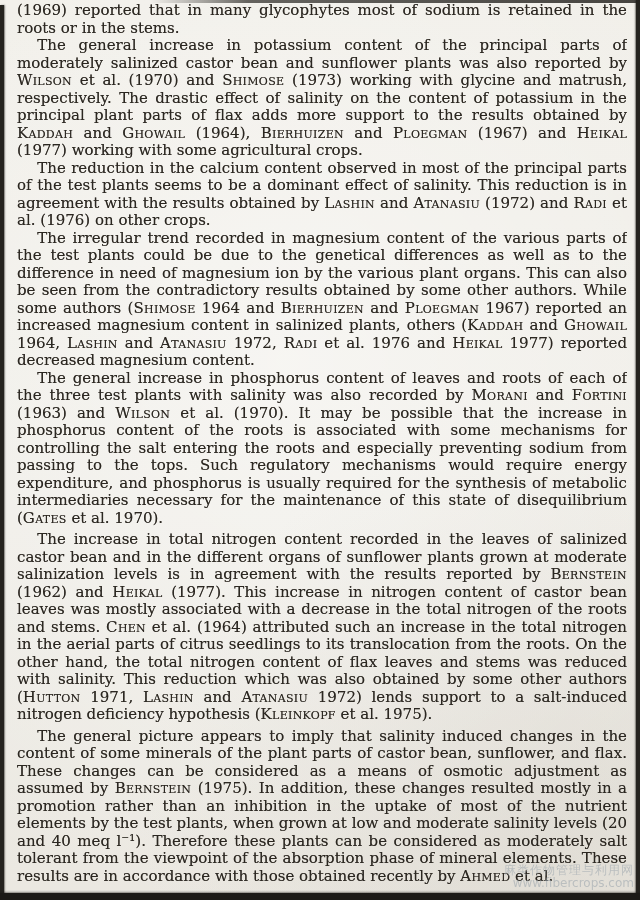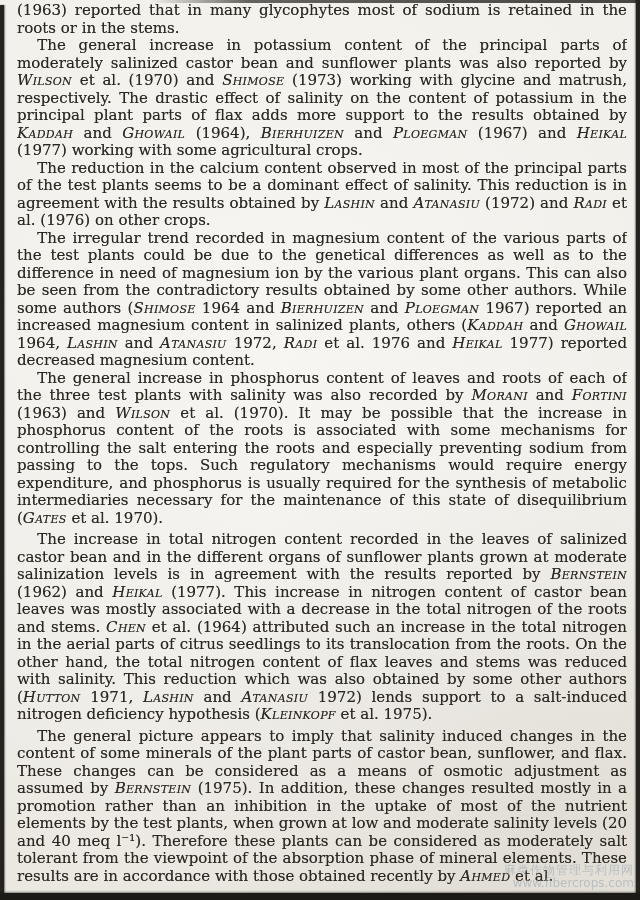--- a/index.html
+++ b/index.html
@@ -30,21 +30,21 @@
     overflow: hidden;
     color: #2b2721;
     font-size: 15px;
     line-height: 17.5px;
     text-align: justify;
     text-shadow: 0 0 0.6px rgba(43,39,33,0.55);
   }
   p.para { margin: 0; }
   p.para.indent { text-indent: 1.35em; }
   p.para.gap { margin-top: 4px; }
-  .sc { font-variant: small-caps; letter-spacing: 0.02em; font-style: italic; }
+  .sc { font-variant: small-caps; letter-spacing: 0.02em; }
   .it { }
 
   .watermark {
     position: absolute;
     z-index: 4;
     right: 6px;
     bottom: 10px;
     text-align: right;
     font-family: "DejaVu Sans", "Liberation Sans", sans-serif;
     color: #9aa4ac;
@@ -58,21 +58,21 @@
 </head>
 <body>
 
 <div class="sheet">
   <div class="edge edge-top"></div>
   <div class="edge edge-left"></div>
   <div class="edge edge-right"></div>
   <div class="edge edge-bottom"></div>
 
   <main>
-      <p class="para"><span>(1963) reported that in many glycophytes most of sodium is retained in the roots or in the stems.</span></p>
+      <p class="para"><span>(1969) reported that in many glycophytes most of sodium is retained in the roots or in the stems.</span></p>
       <p class="para indent"><span>The general increase in potassium content of the principal parts of moderately salinized castor bean and sunflower plants was also reported by </span><span class="sc">Wilson</span><span> </span><span class="it">et al.</span><span> (1970) and </span><span class="sc">Shimose</span><span> (1973) working with glycine and matrush, respectively. The drastic effect of salinity on the content of potassium in the principal plant parts of flax adds more support to the results obtained by </span><span class="sc">Kaddah</span><span> and </span><span class="sc">Ghowail</span><span> (1964), </span><span class="sc">Bierhuizen</span><span> and </span><span class="sc">Ploegman</span><span> (1967) and </span><span class="sc">Heikal</span><span> (1977) working with some agricultural crops.</span></p>
       <p class="para indent"><span>The reduction in the calcium content observed in most of the principal parts of the test plants seems to be a dominant effect of salinity. This reduction is in agreement with the results obtained by </span><span class="sc">Lashin</span><span> and </span><span class="sc">Atanasiu</span><span> (1972) and </span><span class="sc">Radi</span><span> </span><span class="it">et al.</span><span> (1976) on other crops.</span></p>
       <p class="para indent"><span>The irregular trend recorded in magnesium content of the various parts of the test plants could be due to the genetical differences as well as to the difference in need of magnesium ion by the various plant organs. This can also be seen from the contradictory results obtained by some other authors. While some authors (</span><span class="sc">Shimose</span><span> 1964 and </span><span class="sc">Bierhuizen</span><span> and </span><span class="sc">Ploegman</span><span> 1967) reported an increased magnesium content in salinized plants, others (</span><span class="sc">Kaddah</span><span> and </span><span class="sc">Ghowail</span><span> 1964, </span><span class="sc">Lashin</span><span> and </span><span class="sc">Atanasiu</span><span> 1972, </span><span class="sc">Radi</span><span> </span><span class="it">et al.</span><span> 1976 and </span><span class="sc">Heikal</span><span> 1977) reported decreased magnesium content.</span></p>
       <p class="para indent"><span>The general increase in phosphorus content of leaves and roots of each of the three test plants with salinity was also recorded by </span><span class="sc">Morani</span><span> and </span><span class="sc">Fortini</span><span> (1963) and </span><span class="sc">Wilson</span><span> </span><span class="it">et al.</span><span> (1970). It may be possible that the increase in phosphorus content of the roots is associated with some mechanisms for controlling the salt entering the roots and especially preventing sodium from passing to the tops. Such regulatory mechanisms would require energy expenditure, and phosphorus is usually required for the synthesis of metabolic intermediaries necessary for the maintenance of this state of disequilibrium (</span><span class="sc">Gates</span><span> </span><span class="it">et al.</span><span> 1970).</span></p>
       <p class="para indent gap"><span>The increase in total nitrogen content recorded in the leaves of salinized castor bean and in the different organs of sunflower plants grown at moderate salinization levels is in agreement with the results reported by </span><span class="sc">Bernstein</span><span> (1962) and </span><span class="sc">Heikal</span><span> (1977). This increase in nitrogen content of castor bean leaves was mostly associated with a decrease in the total nitrogen of the roots and stems. </span><span class="sc">Chen</span><span> </span><span class="it">et al.</span><span> (1964) attributed such an increase in the total nitrogen in the aerial parts of citrus seedlings to its translocation from the roots. On the other hand, the total nitrogen content of flax leaves and stems was reduced with salinity. This reduction which was also obtained by some other authors (</span><span class="sc">Hutton</span><span> 1971, </span><span class="sc">Lashin</span><span> and </span><span class="sc">Atanasiu</span><span> 1972) lends support to a salt-induced nitrogen deficiency hypothesis (</span><span class="sc">Kleinkopf</span><span> </span><span class="it">et al.</span><span> 1975).</span></p>
       <p class="para indent gap"><span>The general picture appears to imply that salinity induced changes in the content of some minerals of the plant parts of castor bean, sunflower, and flax. These changes can be considered as a means of osmotic adjustment as assumed by </span><span class="sc">Bernstein</span><span> (1975).  In addition, these changes resulted mostly in a promotion rather than an inhibition in the uptake of most of the nutrient elements by the test plants, when grown at low and moderate salinity levels (20 and 40 meq l⁻¹). Therefore these plants can be considered as moderately salt tolerant from the viewpoint of the absorption phase of mineral elements. These results are in accordance with those obtained recently by </span><span class="sc">Ahmed</span><span> </span><span class="it">et al.</span></p>
     </main>
 
   <div class="watermark">
     <div class="wm-cjk">麻类作物管理与利用网</div>

